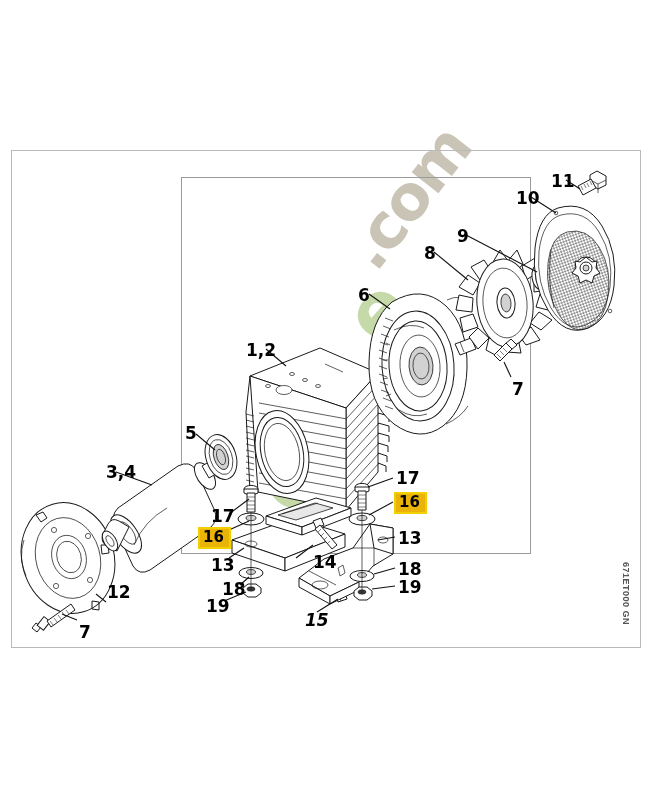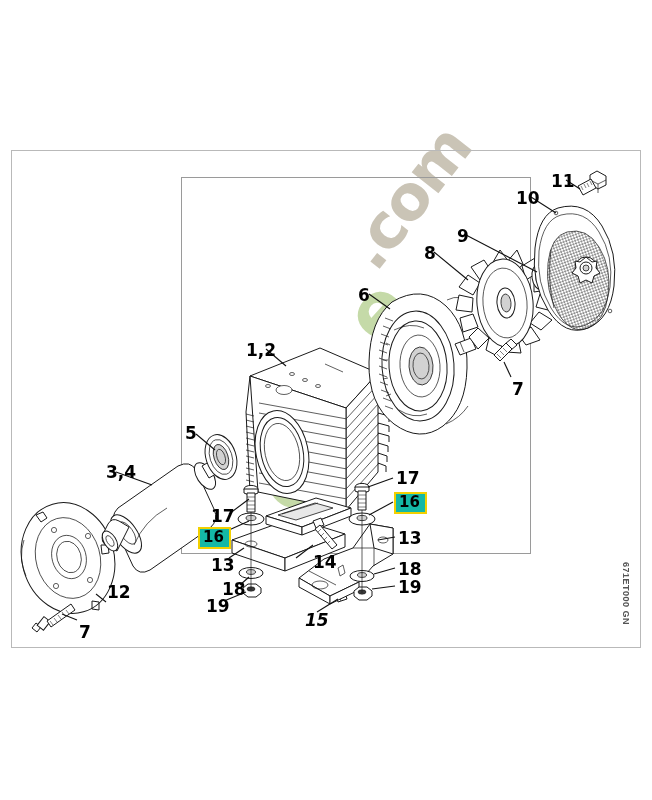--- a/index.html
+++ b/index.html
@@ -112,21 +112,21 @@
     line-height: 1;
     white-space: nowrap;
   }
 
   .callout-hl {
     position: absolute;
     font-family: "DejaVu Sans", sans-serif;
     font-weight: bold;
     font-size: 15px;
     color: #000000;
-    background: #14b8a6;
+    background: #eab308;
     border: 2px solid #f2d000;
     padding: 1px 5px 2px 3px;
     line-height: 1;
     white-space: nowrap;
     box-sizing: border-box;
   }
 
   
   .code-vert {
     position: absolute;

